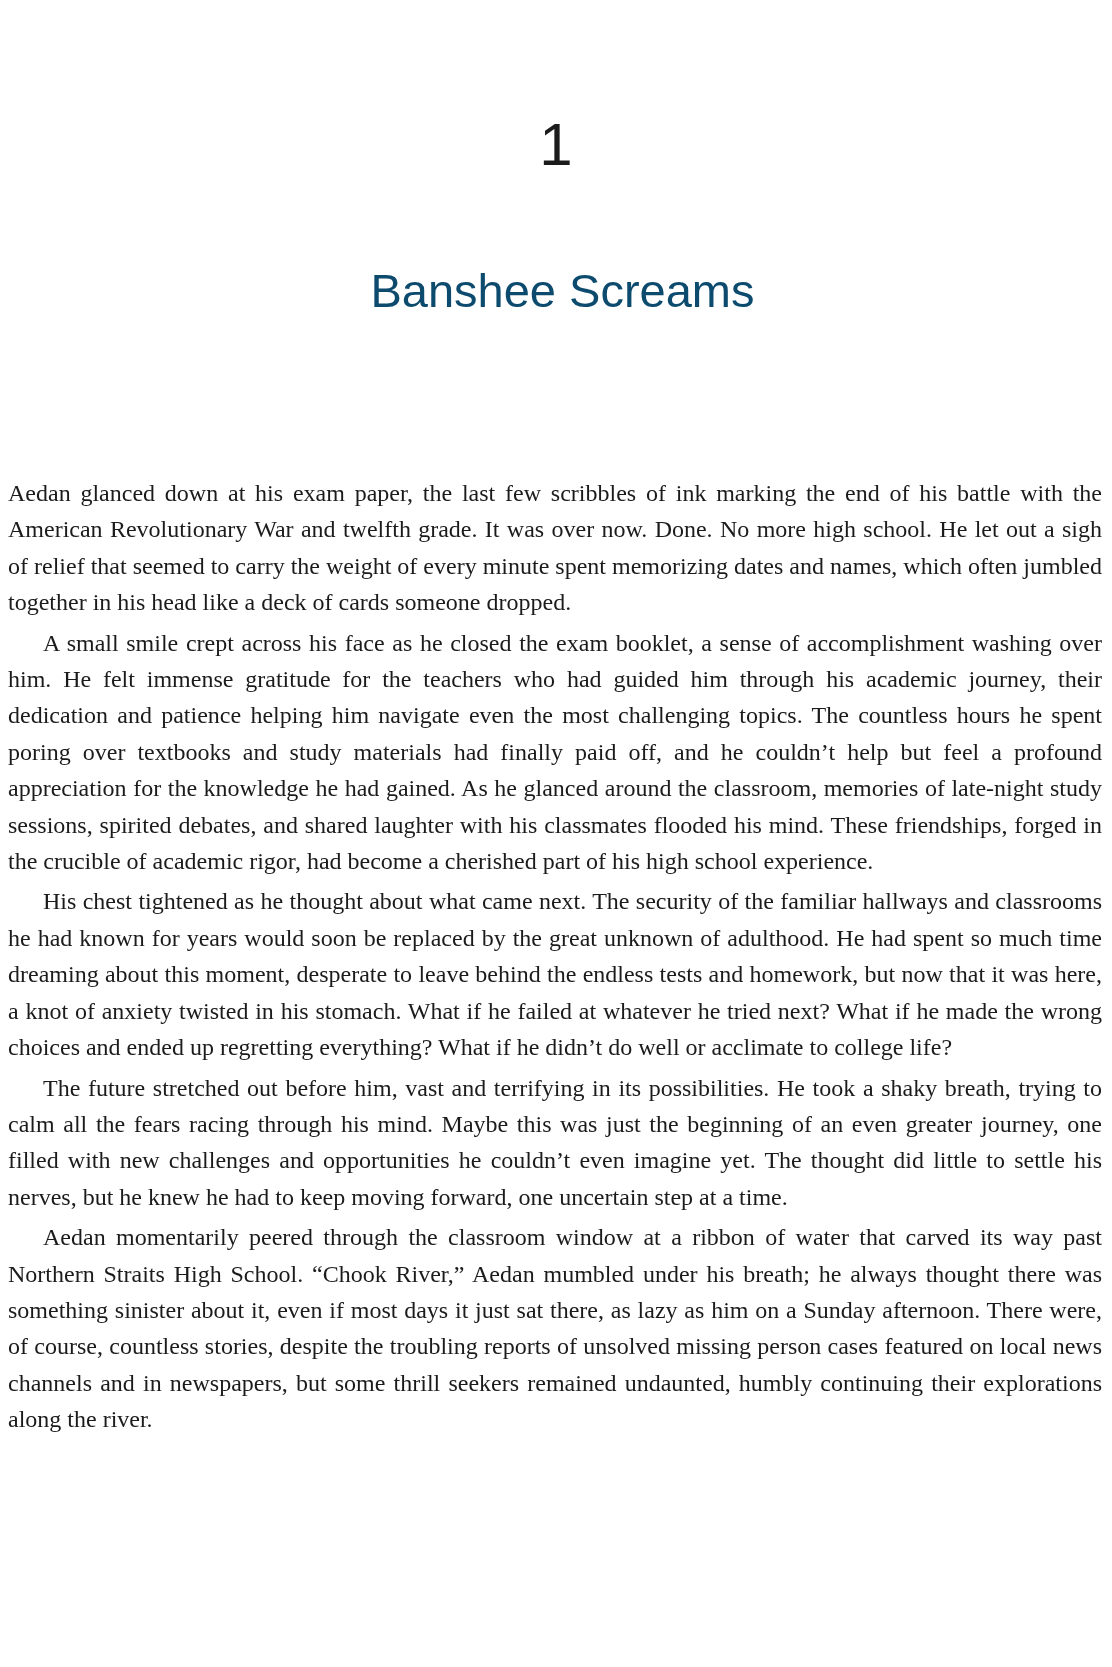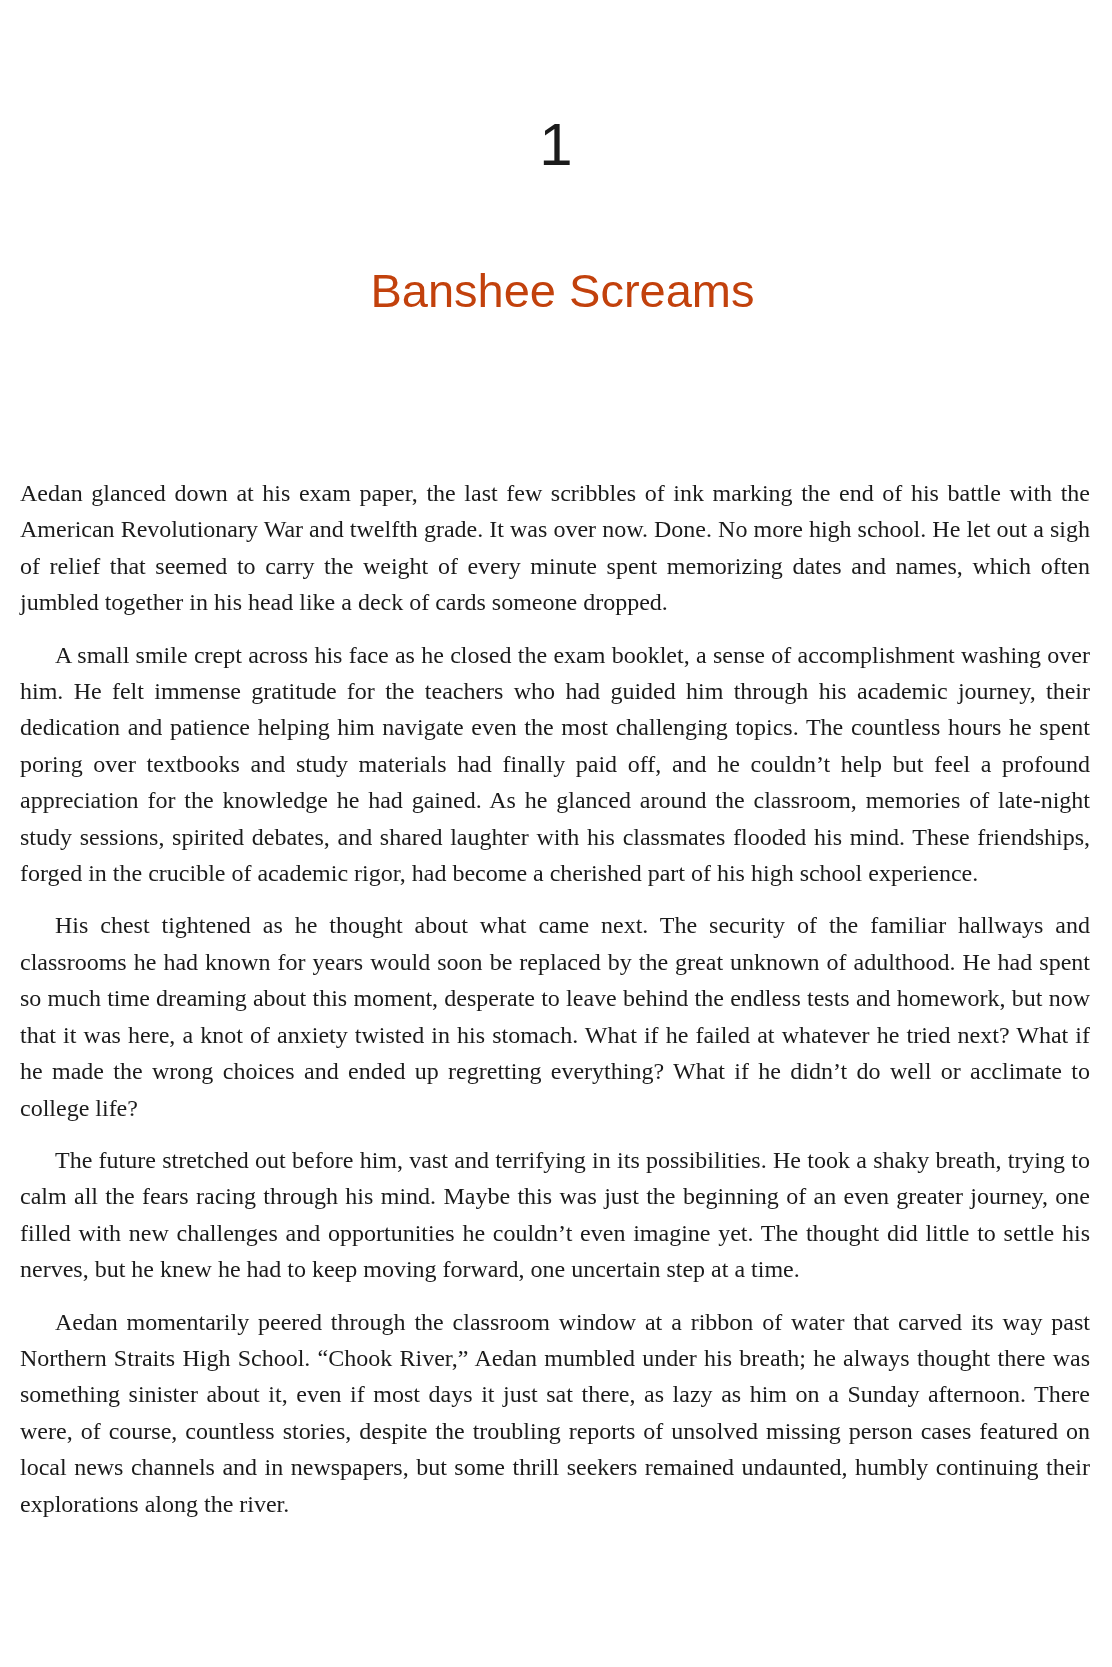--- a/index.html
+++ b/index.html
@@ -24,32 +24,32 @@
     text-align: center;
     color: #1b1b1b;
   }
   .chapter-title {
     margin: 92px 0 0 13px;
     font-family: "Liberation Sans", sans-serif;
     font-size: 47px;
     font-weight: 400;
     line-height: 1;
     text-align: center;
-    color: #c2410c;
+    color: #0c4a6e;
   }
   .chapter-body {
     margin: 161px 6px 0 4px;
     font-family: "Liberation Serif", serif;
     font-size: 24px;
     line-height: 36.4px;
     text-align: justify;
     color: #1b1b1b;
   }
   .chapter-body p {
-    margin: 16px;
+    margin: 4px;
     padding: 0;
     text-indent: 35px;
   }
   .chapter-body p:first-child {
     text-indent: 0;
   }
 </style>
 </head>
 <body>
 

